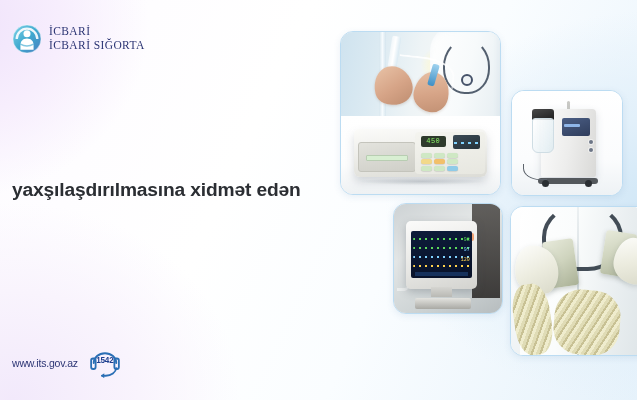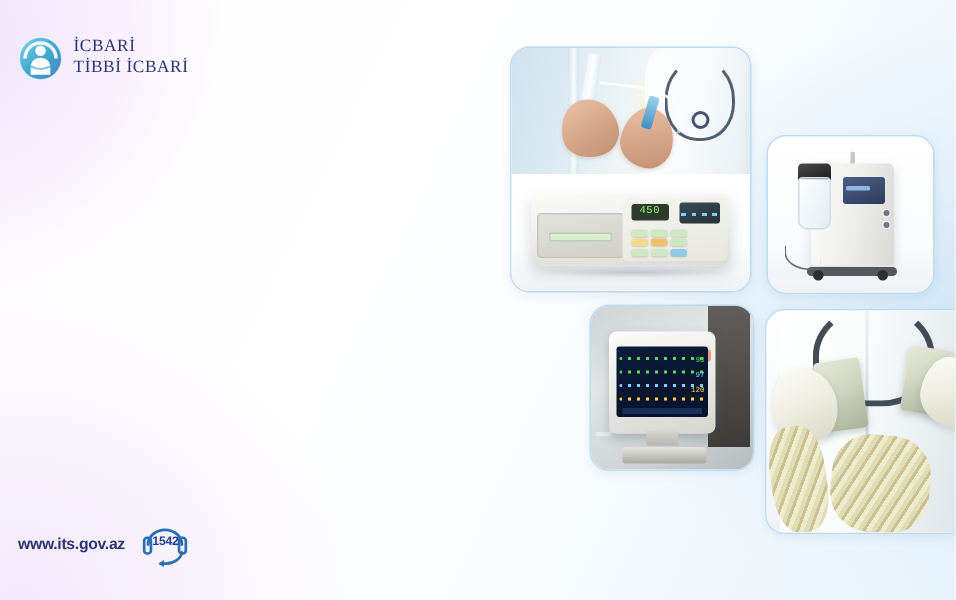--- a/index.html
+++ b/index.html
@@ -52,21 +52,21 @@
   .hl-line { display: block; white-space: nowrap; }
   .hl-accent { color: #2f9fd4; }
   .hl-dark   { color: #2b2e33; }
 
   
   #footer {
     position: absolute; left: 12px; top: 348px;
     display: flex; align-items: center; gap: 10px;
   }
   #site-url {
-    font-size: 10.5px; font-weight: 700;
+    font-size: 10.5px; font-weight: 400;
     color: #2c3574; letter-spacing: -0.2px;
   }
   #hotline-badge { position: relative; width: 34px; height: 30px; flex: none; }
   #hotline-badge svg { display: block; width: 34px; height: 30px; }
   #hotline-number {
     position: absolute; left: 0; top: 0; width: 34px; height: 30px;
     display: flex; align-items: center; justify-content: center;
     font-size: 8.2px; font-weight: 700; color: #1c3f8f;
     letter-spacing: -.2px; padding-bottom: 5px;
   }
@@ -346,25 +346,26 @@
       </defs>
       <circle cx="32" cy="32" r="30" fill="url(#lg1)"></circle>
       <circle cx="32" cy="32" r="30" fill="none" stroke="#ffffff" stroke-width="2" opacity="0.55"></circle>
       <path d="M10 32 a22 22 0 0 1 44 0" fill="none" stroke="#ffffff" stroke-width="5" opacity="0.9"></path>
       <circle cx="32" cy="21" r="7.5" fill="#ffffff"></circle>
       <path d="M32 31 c-9 0 -14 6 -14 14 l0 10 28 0 0 -10 c0 -8 -5 -14 -14 -14 z" fill="#ffffff"></path>
       <path d="M18 43 q14 8 28 0" fill="none" stroke="#3fa9cf" stroke-width="3" opacity="0.65"></path>
     </svg>
     <div id="logo-text">
       <span>İCBARİ</span>
-      <span>TİBBİ İCBARİ</span>
+      <span>İCBARİ SIĞORTA</span>
     </div>
   </div>
 
   <div id="headline">
+    <span class="hl-line hl-dark">yaxşılaşdırılmasına xidmət edən</span>
   </div>
 
   <div id="footer">
     <span id="site-url">www.its.gov.az</span>
     <div id="hotline-badge">
       <svg viewBox="0 0 44 40">
         <path d="M7 20 a15 13 0 0 1 30 0" fill="none" stroke="#2a6fb5" stroke-width="2.6" stroke-linecap="round"></path>
         <rect x="3.5" y="14" width="6" height="14" rx="2.6" fill="none" stroke="#2a6fb5" stroke-width="2.4"></rect>
         <rect x="34.5" y="14" width="6" height="14" rx="2.6" fill="none" stroke="#2a6fb5" stroke-width="2.4"></rect>
         <path d="M37 27 a15 11 0 0 1 -14 10 l-5 0" fill="none" stroke="#2a6fb5" stroke-width="2.4" stroke-linecap="round"></path>

